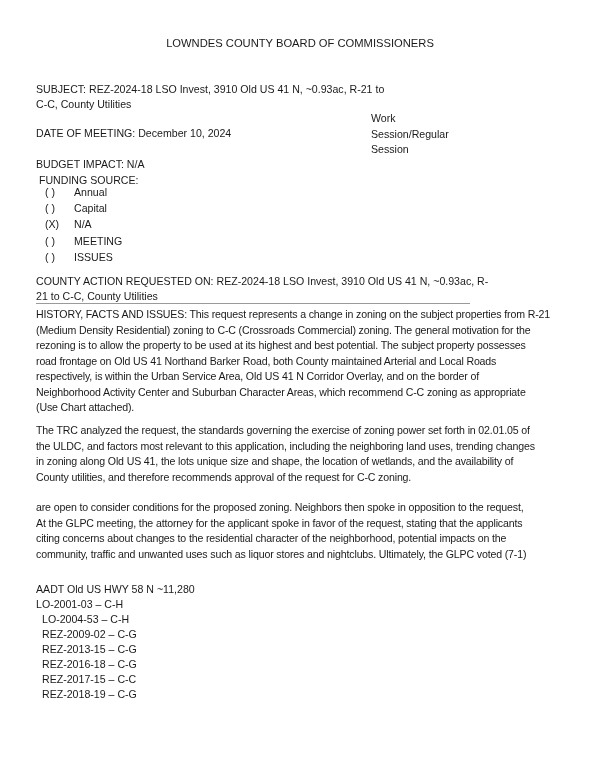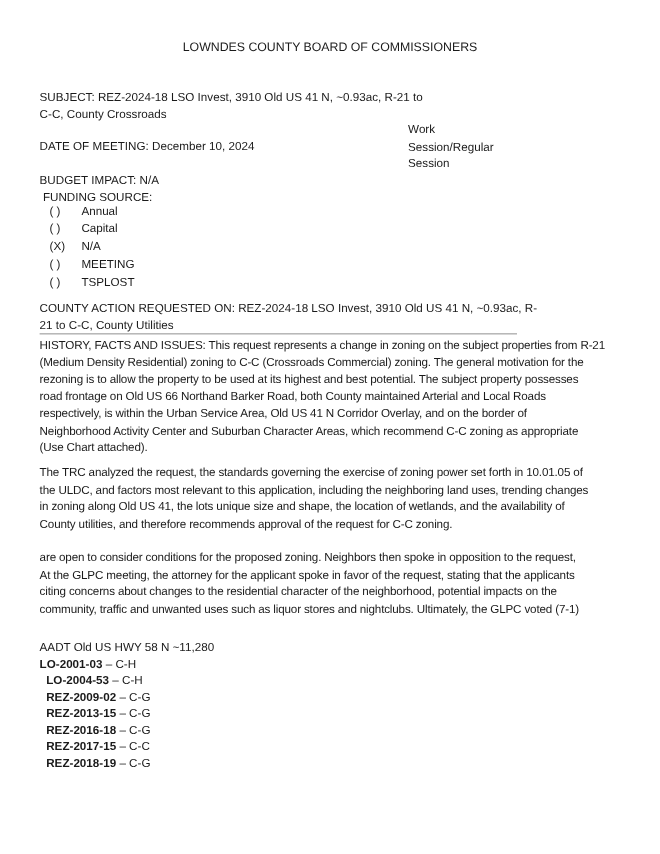--- a/index.html
+++ b/index.html
@@ -8,31 +8,31 @@
       font-family: "Liberation Sans", sans-serif; color: #1a1a1a;
       font-size: 10.6px; line-height: 15.5px;
     }
     .page { position: absolute; left: 0; top: 0; width: 504px; height: 776px; }
     .title { position: absolute; left: 0; width: 600px; text-align: center; font-size: 11.2px; }
     .abs { position: absolute; }
     .para { position: absolute; left: 36px; width: 540px; letter-spacing: -0.15px; }
     .fund-row { display: flex; }
     .fund-mark { width: 29px; }
     .rule { position: absolute; left: 36px; top: 303px; width: 434px; height: 1px; background: #9a9a9a; }
-    .zoning b { font-weight: bold; }
+    .zoning b { font-weight: normal; }
   </style>
 </head>
 <body>
 
 <div class="page">
 
   <div class="title" style="top:36px;">LOWNDES COUNTY BOARD OF COMMISSIONERS</div>
 
   <div class="abs" style="left:36px; top:82px;">SUBJECT: REZ-2024-18 LSO Invest, 3910 Old US 41 N, ~0.93ac, R-21 to</div>
-  <div class="abs" style="left:36px; top:97px;">C-C, County Crossroads</div>
+  <div class="abs" style="left:36px; top:97px;">C-C, County Utilities</div>
 
   <div class="abs" style="left:36px; top:126px;">DATE OF MEETING: December 10, 2024</div>
   <div class="abs" style="left:371px; top:111px;">
     <div>Work</div>
     <div>Session/Regular</div>
     <div>Session</div>
   </div>
 
   <div class="abs" style="left:36px; top:157px;">BUDGET IMPACT: N/A</div>
   <div class="abs" style="left:39px; top:173px;">FUNDING SOURCE:</div>
@@ -49,40 +49,40 @@
     <div class="fund-row">
       <span class="fund-mark">(X)</span>
       <span>N/A</span>
     </div>
     <div class="fund-row">
       <span class="fund-mark">( )</span>
       <span>MEETING</span>
     </div>
     <div class="fund-row">
       <span class="fund-mark">( )</span>
-      <span>TSPLOST</span>
+      <span>ISSUES</span>
     </div>
   </div>
 
   <div class="abs" style="left:36px; top:274px;">COUNTY ACTION REQUESTED ON: REZ-2024-18 LSO Invest, 3910 Old US 41 N, ~0.93ac, R-</div>
   <div class="abs" style="left:36px; top:289px;">21 to C-C, County Utilities</div>
   <div class="rule"></div>
 
   <div class="para" style="top:307px;">
     <div>HISTORY, FACTS AND ISSUES: This request represents a change in zoning on the subject properties from R-21</div>
     <div>(Medium Density Residential) zoning to C-C (Crossroads Commercial) zoning.  The general motivation for the</div>
     <div>rezoning is to allow the property to be used at its highest and best potential. The subject property possesses</div>
-    <div>road frontage on Old US 66 Northand Barker Road, both County maintained Arterial and Local Roads</div>
+    <div>road frontage on Old US 41 Northand Barker Road, both County maintained Arterial and Local Roads</div>
     <div>respectively, is within the Urban Service Area, Old US 41 N Corridor Overlay, and on the border of</div>
     <div>Neighborhood Activity Center and Suburban Character Areas, which recommend C-C zoning as appropriate</div>
     <div>(Use Chart attached).</div>
   </div>
 
   <div class="para" style="top:423px;">
-    <div>The TRC analyzed the request, the standards governing the exercise of zoning power set forth in 10.01.05 of</div>
+    <div>The TRC analyzed the request, the standards governing the exercise of zoning power set forth in 02.01.05 of</div>
     <div>the ULDC, and factors most relevant to this application, including the neighboring land uses, trending changes</div>
     <div>in zoning along Old US 41, the lots unique size and shape, the location of wetlands, and the availability of</div>
     <div>County utilities, and therefore recommends approval of the request for C-C zoning.</div>
   </div>
 
   <div class="para" style="top:500px;">
     <div>are open to consider conditions for the proposed zoning. Neighbors then spoke in opposition to the request,</div>
     <div>At the GLPC meeting, the attorney for the applicant spoke in favor of the request, stating that the applicants</div>
     <div>citing concerns about changes to the residential character of the neighborhood, potential impacts on the</div>
     <div>community, traffic and unwanted uses such as liquor stores and nightclubs. Ultimately, the GLPC voted (7-1)</div>

